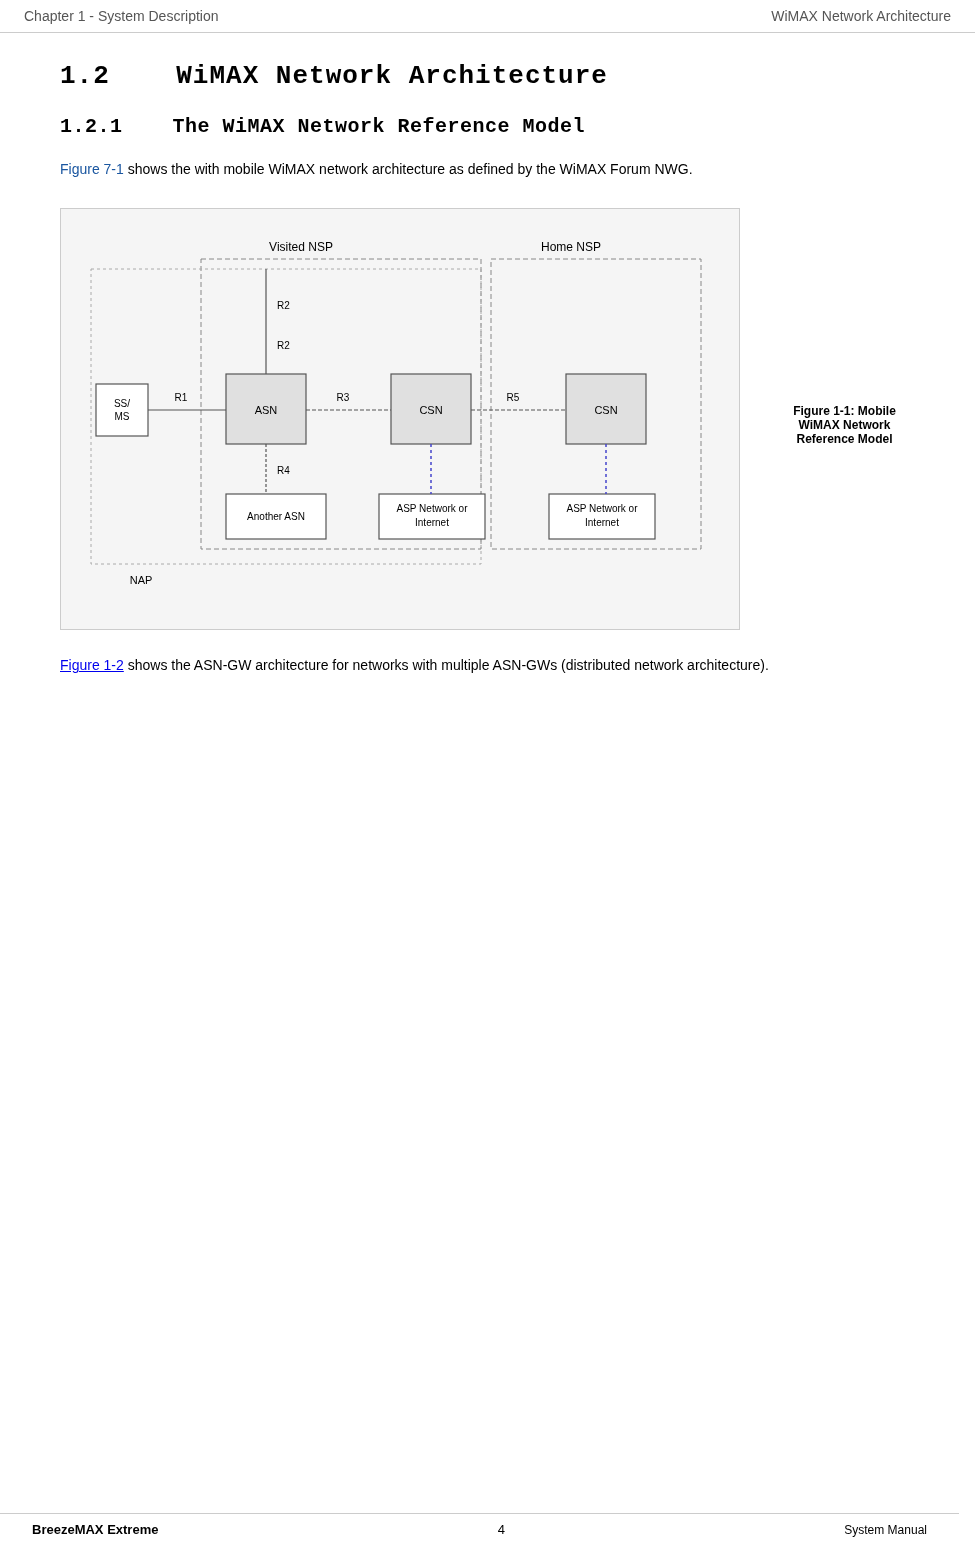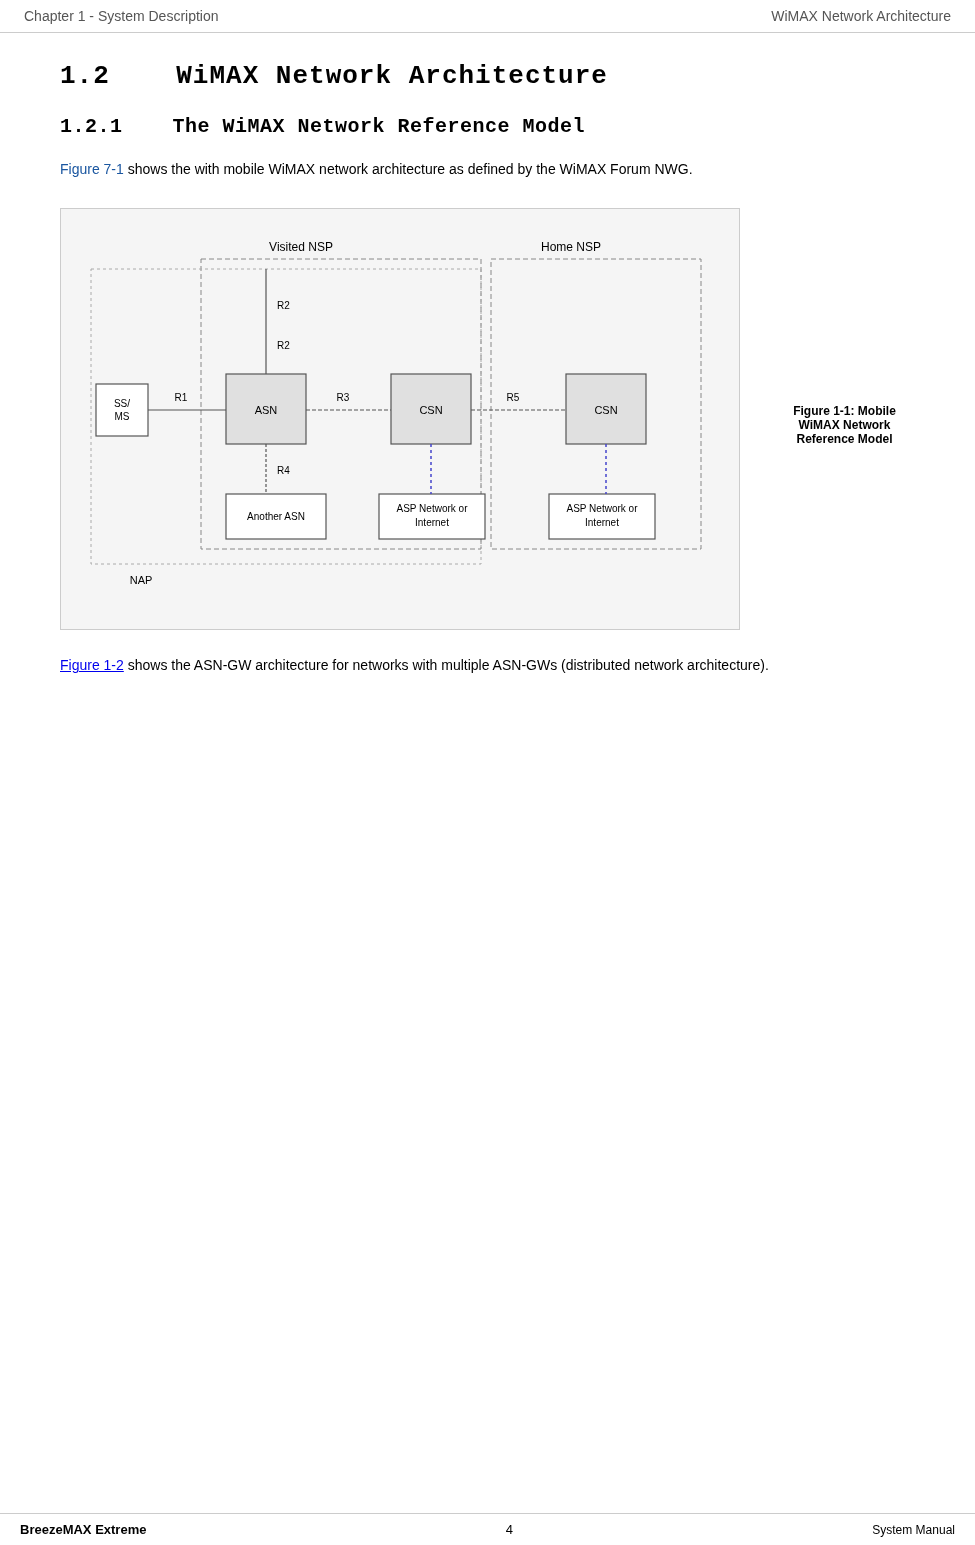--- a/index.html
+++ b/index.html
@@ -22,25 +22,25 @@
       border-bottom: 1px solid #ccc;
       font-size: 14px;
       color: #555;
     }
 
     
     .footer {
       position: absolute;
       bottom: 0;
       left: 0;
-      right: 0;
+      right: 16px;
       display: flex;
       justify-content: space-between;
       align-items: center;
-      padding: 8px 20px;
+      padding: 8px 32px;
       border-top: 1px solid #ccc;
       font-size: 13px;
       color: #555;
     }
 
     
     .content {
       padding: 28px 60px 60px 60px;
     }
 

